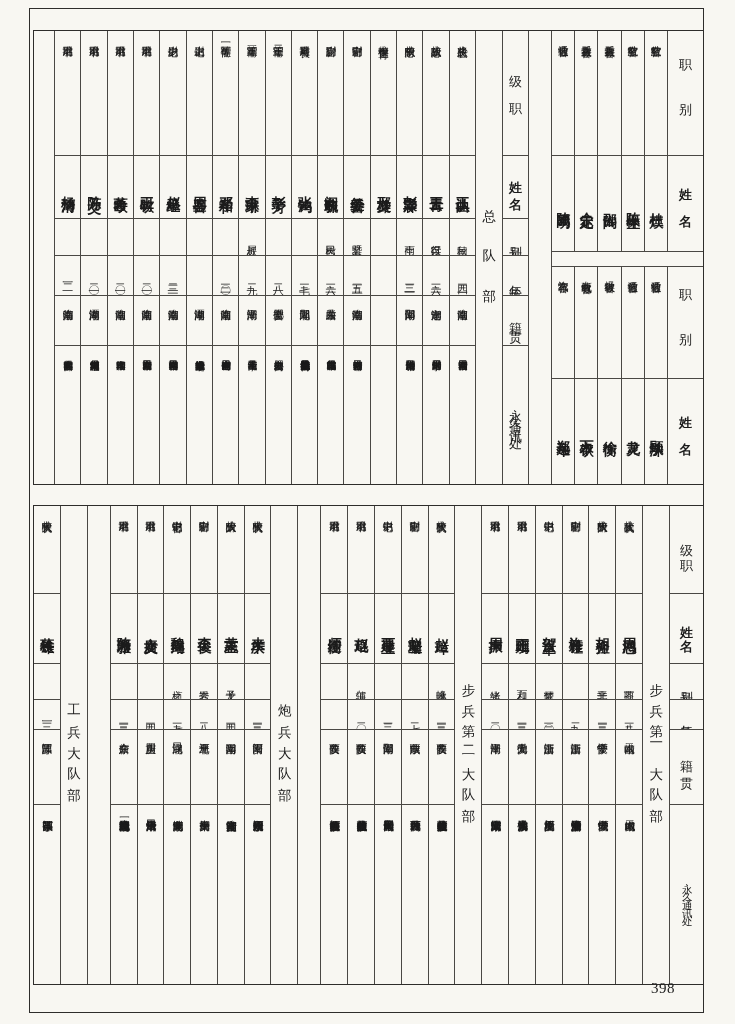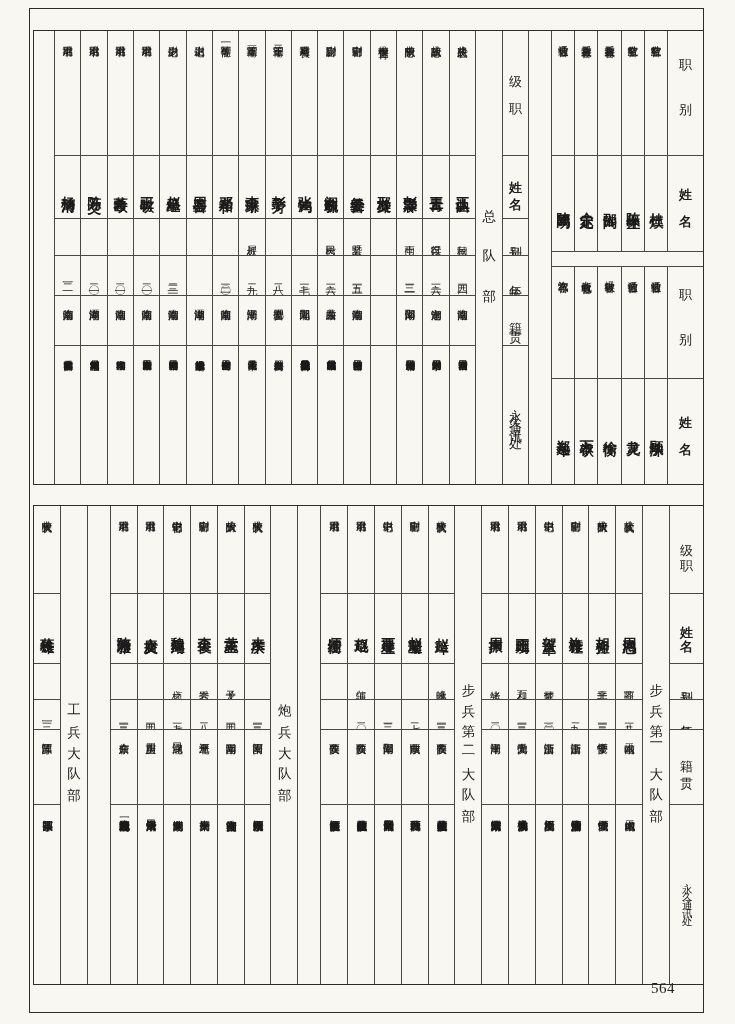--- a/index.html
+++ b/index.html
@@ -948,14 +948,14 @@
           <span class="v">三一</span>
         </div>
     <div class="cell origin">
           <span class="v">江苏溧阳</span>
         </div>
     <div class="cell address">
           <span class="v">江苏溧阳茶亭镇</span>
         </div>
   </div>
     </section>
-  <div class="page-number">564</div>
+  <div class="page-number">398</div>
 </div>
 
 </body></html>

